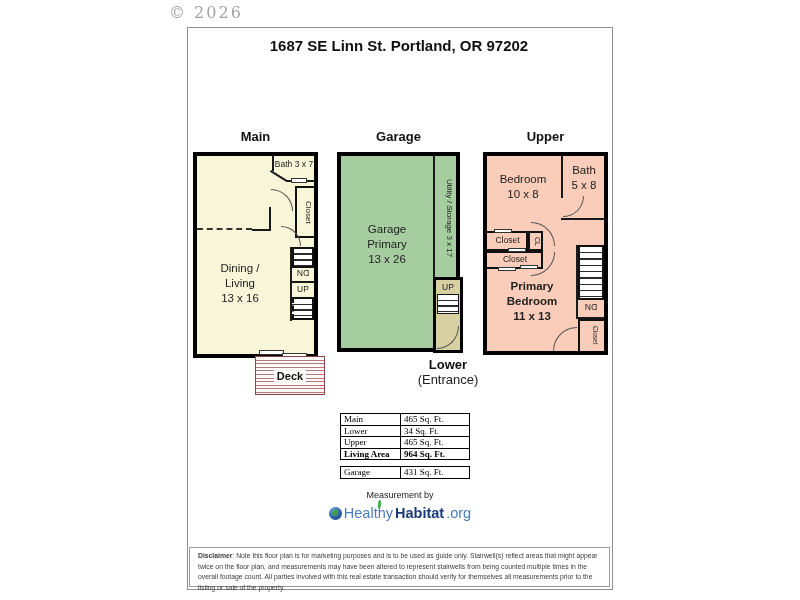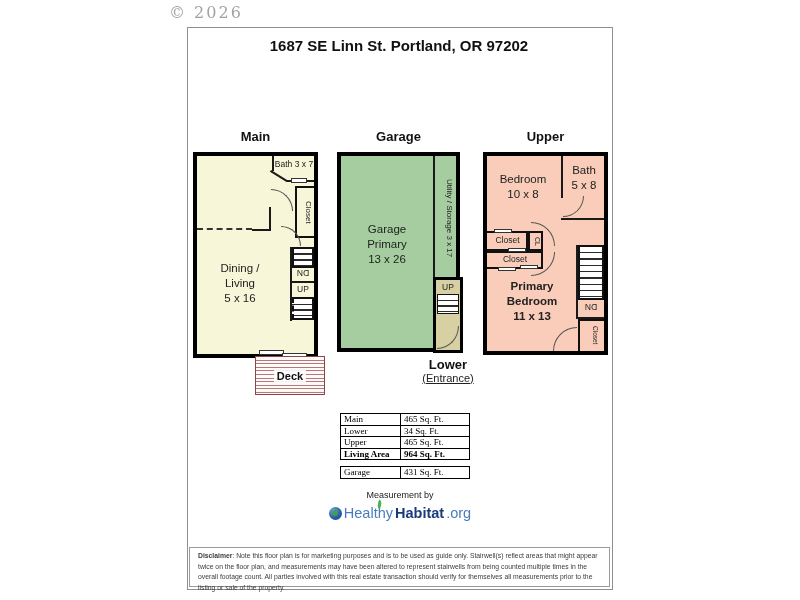--- a/index.html
+++ b/index.html
@@ -74,21 +74,21 @@
   <div class="abs vtext tiny" style="left:297px;top:190px;width:16px;height:44px;font-size:8px;">Closet</div>
   <div class="abs arc arc-tr" style="left:271px;top:189px;width:22px;height:22px;"></div>
 
   <div class="abs wall" style="left:269px;top:207px;width:2px;height:24px;"></div>
   <div class="abs wall" style="left:252px;top:229px;width:19px;height:2px;"></div>
   <div class="abs" style="left:197px;top:228px;width:55px;border-top:2px dashed #333;"></div>
 
   <div class="abs ctr room" style="left:197px;top:261px;width:86px;">
     <div>Dining /</div>
     <div>Living</div>
-    <div>5 x 16</div>
+    <div>13 x 16</div>
   </div>
 
   <div class="abs arc arc-tr" style="left:281px;top:226px;width:20px;height:20px;"></div>
   <div class="abs wall" style="left:290px;top:247px;width:2px;height:74px;"></div>
   <div class="abs treads" style="left:292px;top:247px;width:22px;height:21px;"></div>
   <div class="abs ctr tiny flip" style="left:292px;top:268px;width:22px;">DN</div>
   <div class="abs wall" style="left:292px;top:281px;width:22px;height:2px;"></div>
   <div class="abs ctr tiny" style="left:292px;top:284px;width:22px;">UP</div>
   <div class="abs treads" style="left:292px;top:297px;width:22px;height:23px;border-left:2px dashed #111;"></div>
 
@@ -111,21 +111,21 @@
 
   <div class="abs wall" style="left:433px;top:156px;width:2px;height:122px;"></div>
   <div class="abs vtext tiny" style="left:436px;top:160px;width:18px;height:116px;font-size:8px;">Utility / Storage 3 x 17</div>
 
   <div class="abs plan" style="left:433px;top:277px;width:30px;height:76px;border-width:3px;background:#D6D0A3;"></div>
   <div class="abs ctr tiny" style="left:433px;top:282px;width:30px;">UP</div>
   <div class="abs treads" style="left:437px;top:294px;width:22px;height:20px;border-width:1px;"></div>
   <div class="abs arc arc-br" style="left:437px;top:326px;width:22px;height:23px;"></div>
 
   <div class="abs ctr plan-label" style="left:408px;top:357px;width:80px;">Lower</div>
-  <div class="abs ctr" style="left:408px;top:372px;width:80px;font-size:11px;color:#222;text-decoration:underline;">(Entrance)</div>
+  <div class="abs ctr" style="left:408px;top:372px;width:80px;font-size:13px;color:#222;">(Entrance)</div>
 
   <div class="abs ctr plan-label" style="left:483px;top:129px;width:125px;">Upper</div>
   <div class="abs plan" style="left:483px;top:152px;width:125px;height:203px;background:#F9CDB9;"></div>
 
   <div class="abs ctr room" style="left:487px;top:172px;width:72px;">
     <div>Bedroom</div>
     <div>10 x 8</div>
   </div>
 
   <div class="abs wall" style="left:561px;top:156px;width:2px;height:42px;"></div>

